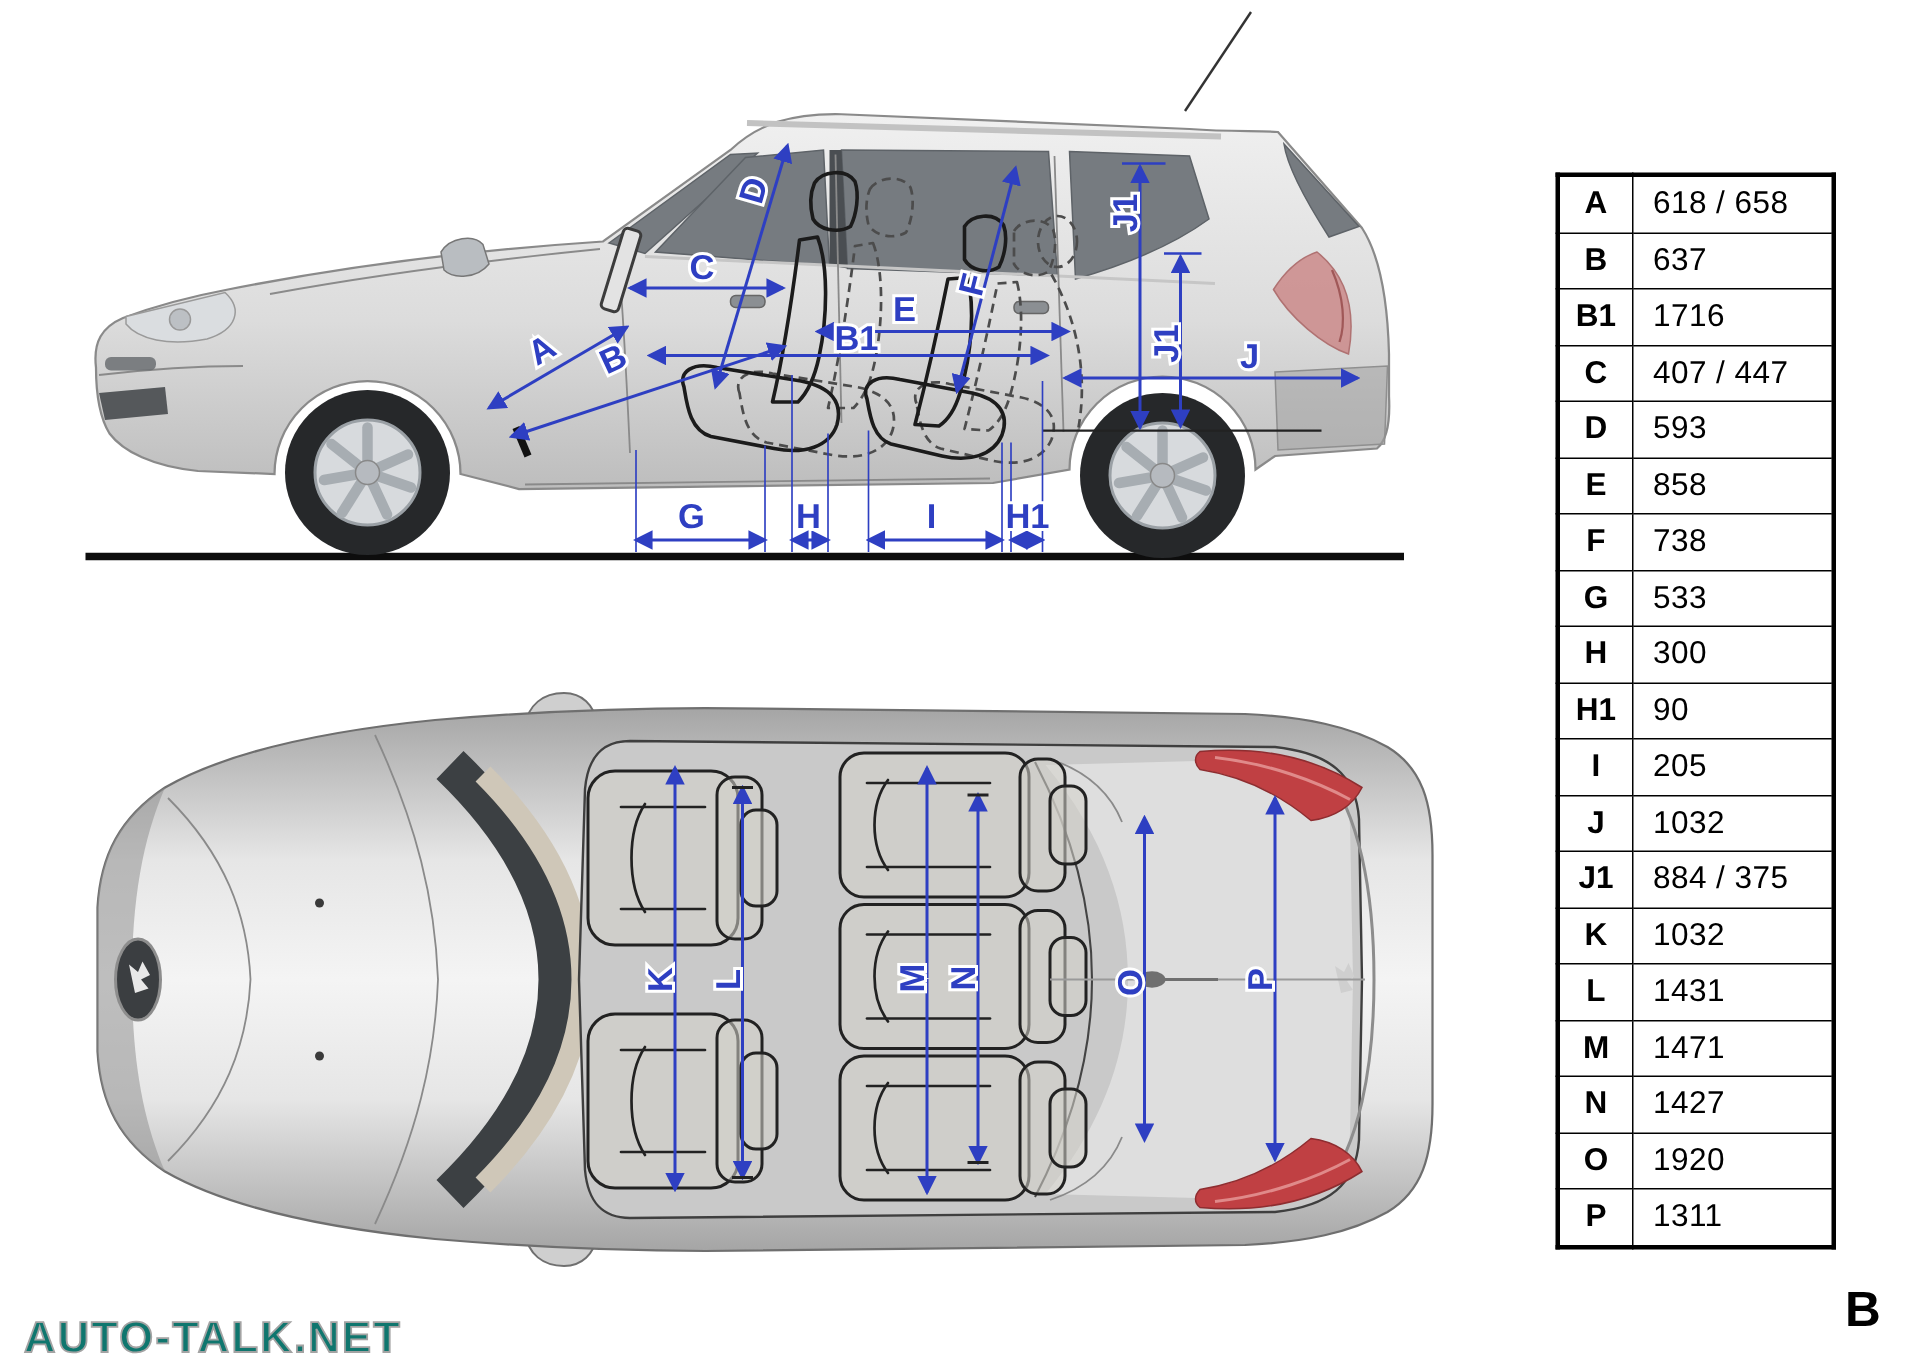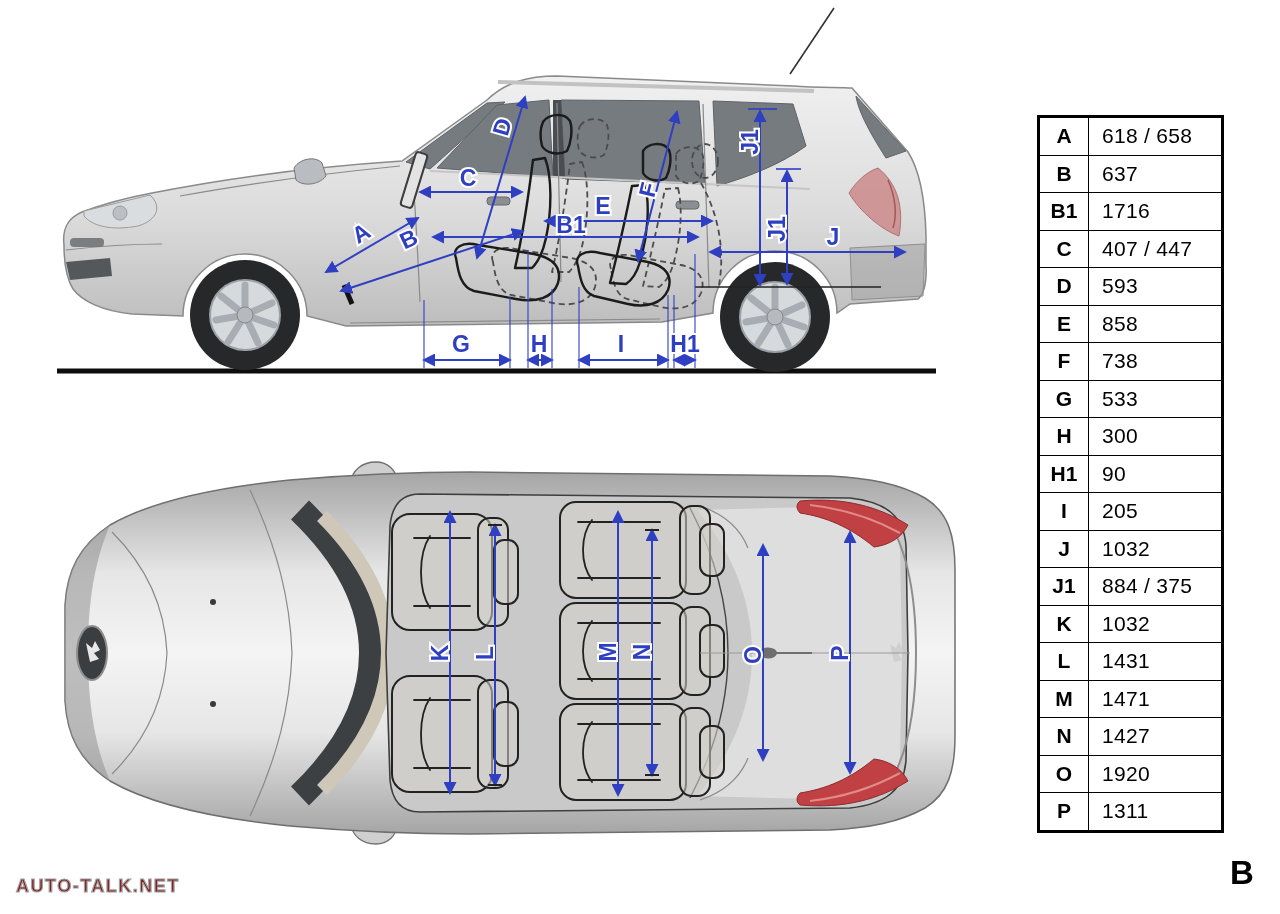--- a/index.html
+++ b/index.html
@@ -14,22 +14,22 @@
   
   .dim-table{
     position:absolute;left:1037px;top:115px;border-collapse:collapse;
     background:#fff;border:3px solid #000;
   }
   .dim-table td{border:1.4px solid #000;height:34.5px;vertical-align:middle;}
   .dim-table .lbl{width:46px;text-align:center;font-weight:bold;font-size:21px;color:#000;}
   .dim-table .val{width:118px;padding-left:13px;font-size:21px;color:#000;letter-spacing:.3px;}
 
   .watermark{
-    position:absolute;left:16px;top:876px;font-size:18px;font-weight:bold;
-    letter-spacing:1.5px;color:#7f1d1d;-webkit-text-stroke:1.2px #a3a3a3;
+    position:absolute;left:16px;top:876px;font-size:29px;font-weight:bold;
+    letter-spacing:1.5px;color:#0f766e;-webkit-text-stroke:1.2px #a3a3a3;
   }
   .page-letter{
     position:absolute;left:1230px;top:854px;font-size:33px;font-weight:bold;color:#000;
   }
 
   
   .dim{stroke:#2e3fc2;stroke-width:2;fill:none;}
   .ext{stroke:#2e3fc2;stroke-width:1.1;fill:none;}
   .tick{stroke:#2e3fc2;stroke-width:1.6;fill:none;}
   .dimtxt{

